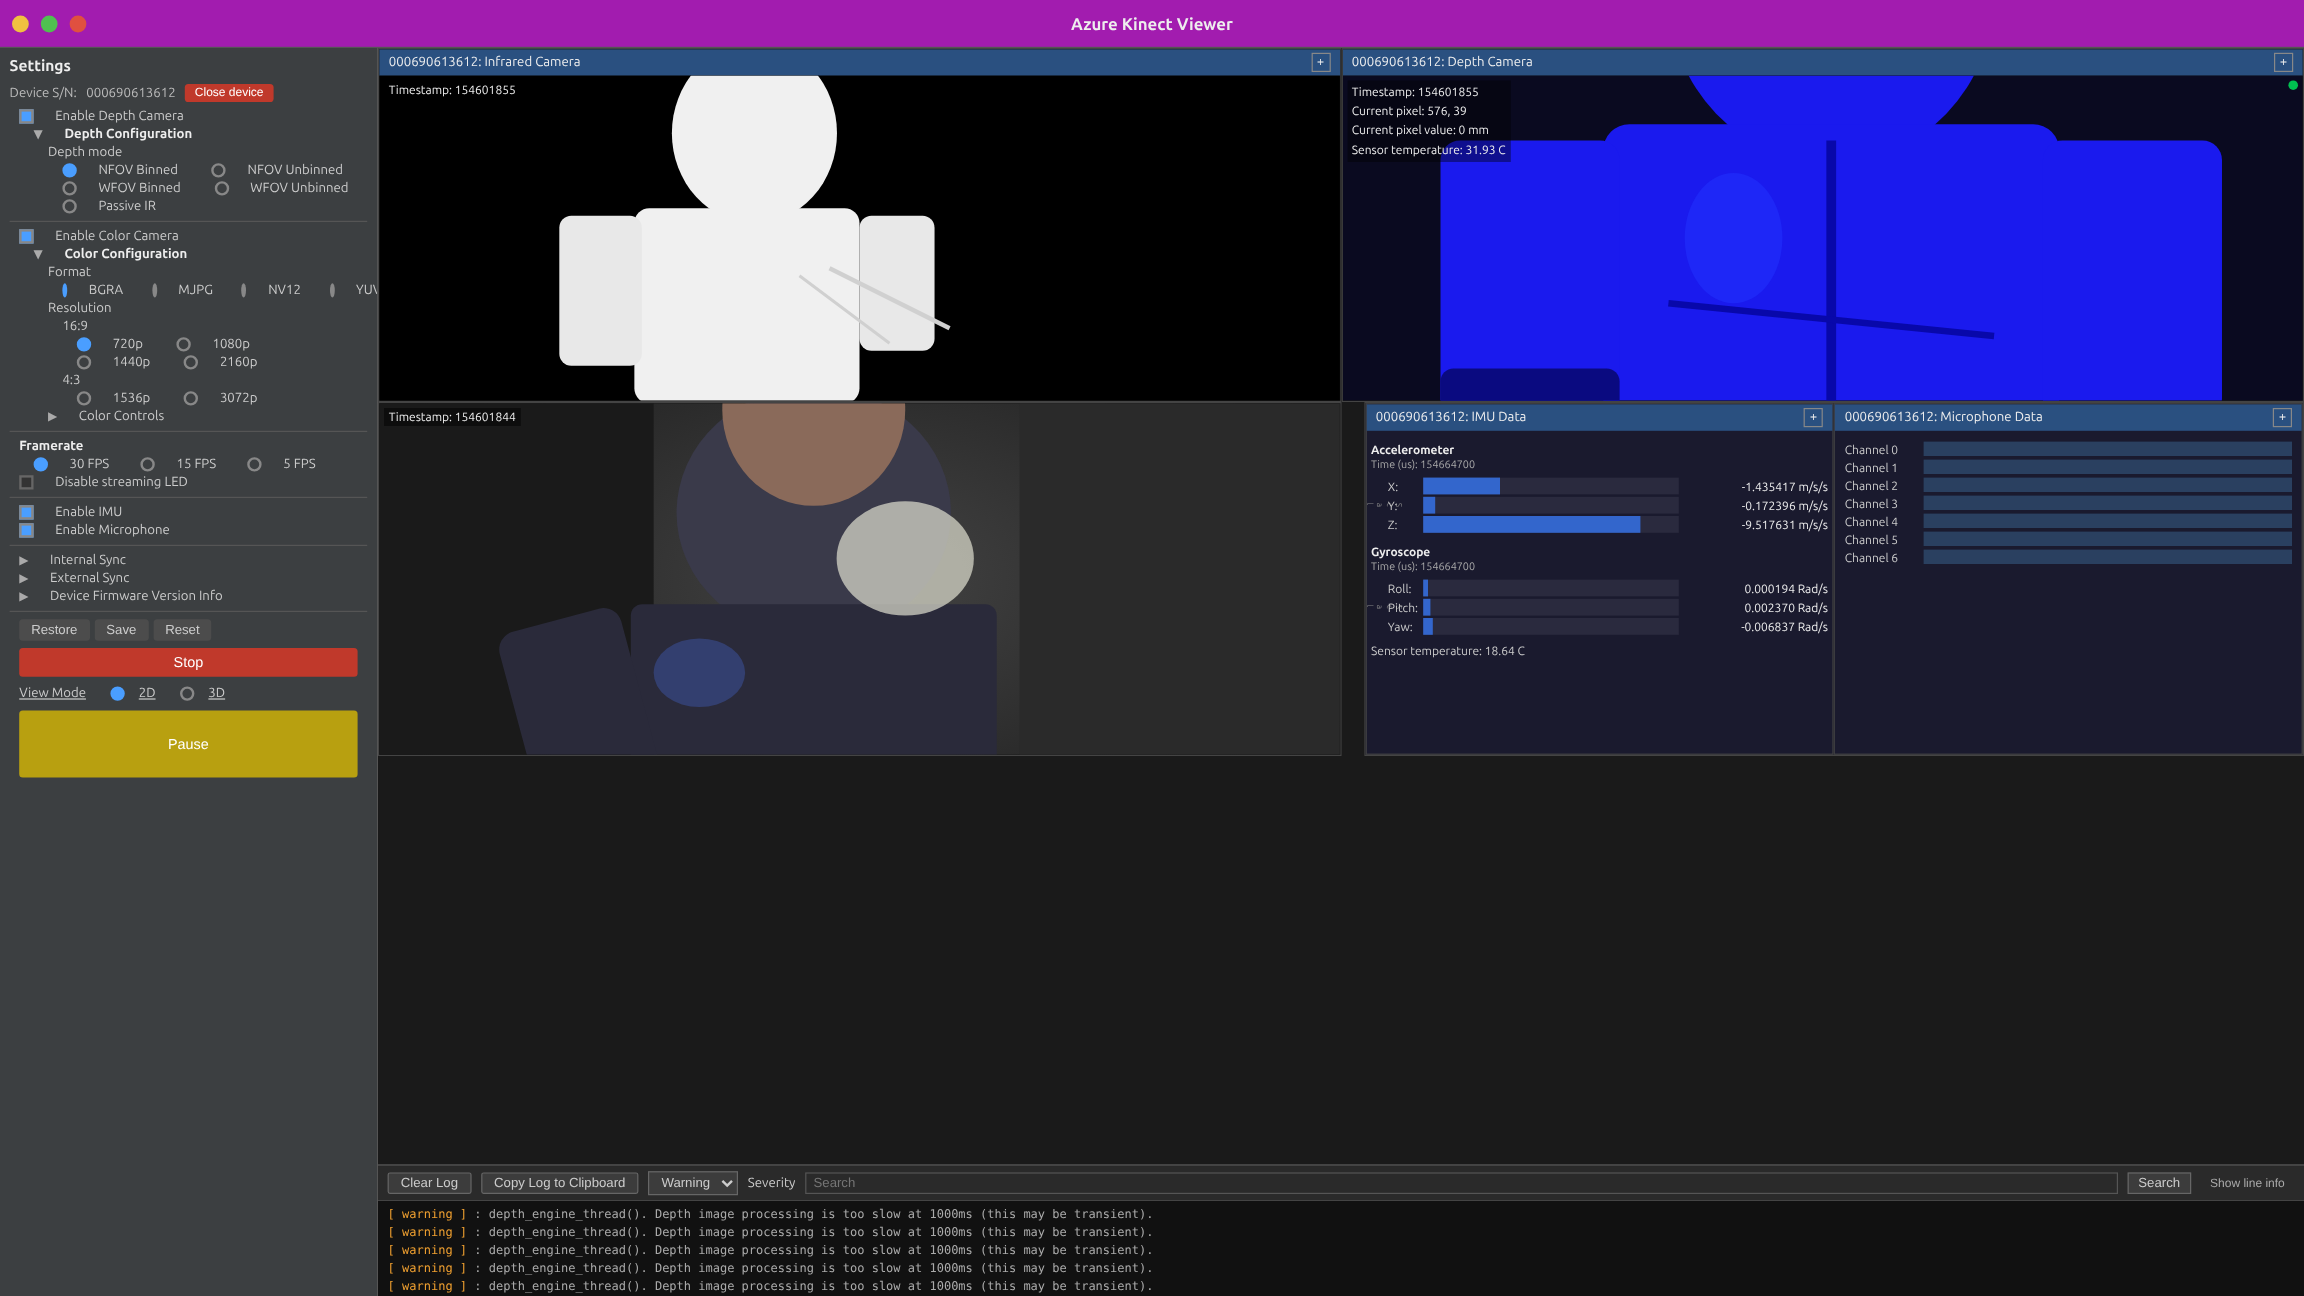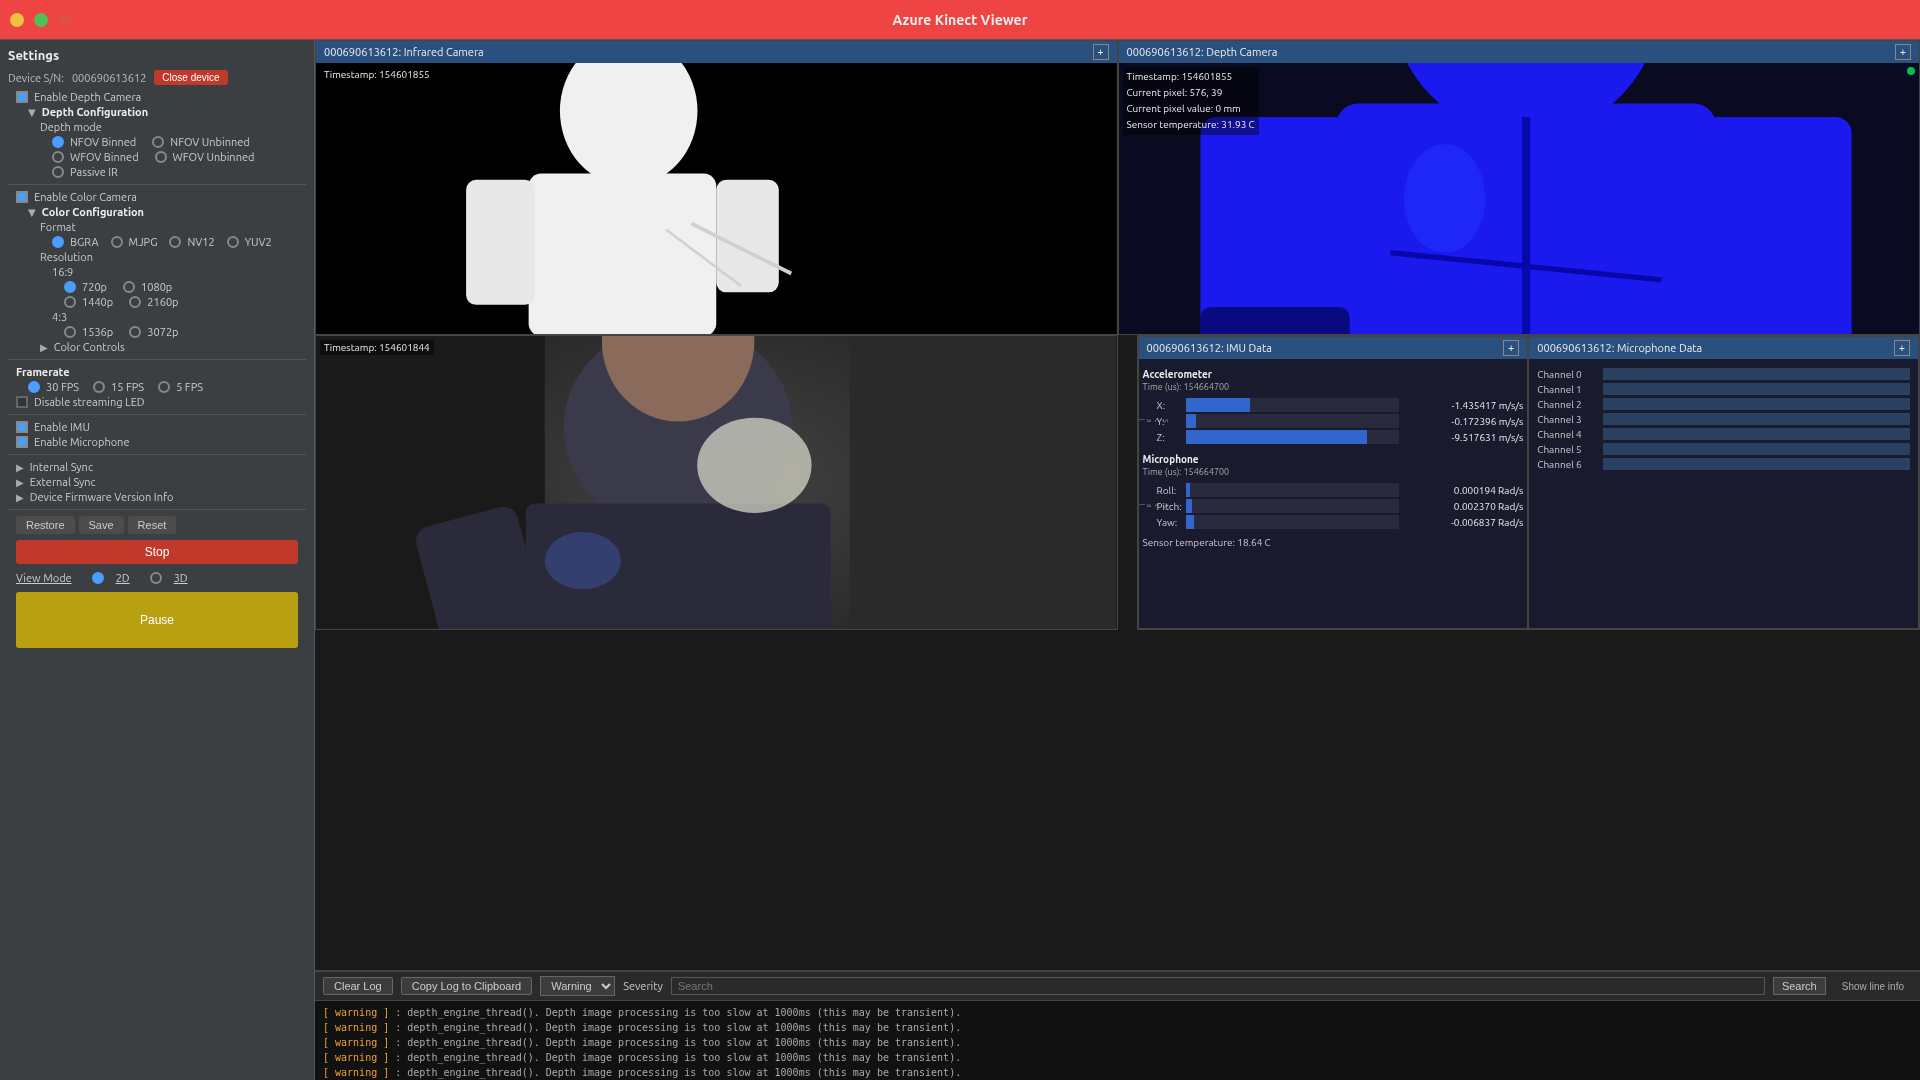--- a/index.html
+++ b/index.html
@@ -1,33 +1,33 @@
 <!DOCTYPE html>
 <html><head>
   <meta charset="utf-8">
   <style>
     * { box-sizing: border-box; margin: 0; padding: 0; }
     body { background: #2b2b2b; font-family: 'Ubuntu', 'DejaVu Sans', sans-serif; font-size: 12px; color: #ddd; overflow: hidden; width: 1920px; height: 1080px; }
 
     
-    .top-bar { background: #ef4444; height: 40px; display: flex; align-items: center; justify-content: center; border-bottom: 1px solid #555; position: relative; }
+    .top-bar { background: #a21caf; height: 40px; display: flex; align-items: center; justify-content: center; border-bottom: 1px solid #555; position: relative; }
     .top-bar-title { font-size: 14px; color: #eee; font-weight: bold; }
     .top-bar-left { position: absolute; left: 10px; display: flex; gap: 10px; align-items: center; }
     .win-btn { width: 14px; height: 14px; border-radius: 50%; display: inline-block; cursor: pointer; }
     .win-btn.minimize { background: #f0c040; }
     .win-btn.maximize { background: #50c050; }
     .win-btn.close { background: #e05040; }
 
     
     .app-layout { display: flex; height: calc(1080px - 40px); }
 
     
     .sidebar { background: #3c3f41; width: 315px; min-width: 315px; border-right: 1px solid #555; overflow-y: auto; padding: 8px; font-size: 11px; color: #ccc; }
     .sidebar-title { font-size: 13px; color: #eee; font-weight: bold; margin-bottom: 8px; }
-    .sidebar-row { display: flex; align-items: center; gap: 6px; margin: 3px 0; padding-left: 8px; }
+    .sidebar-row { display: flex; align-items: center; gap: 18px; margin: 3px 0; padding-left: 8px; }
     .sidebar-row.indent1 { padding-left: 20px; }
     .sidebar-row.indent2 { padding-left: 32px; }
     .sidebar-row.indent3 { padding-left: 44px; }
     .sidebar-row.indent4 { padding-left: 56px; }
     .sidebar-label { color: #ccc; }
     .sidebar-label.section-header { color: #eee; font-weight: bold; }
     .radio-btn { width: 12px; height: 12px; border-radius: 50%; border: 2px solid #888; display: inline-block; }
     .radio-btn.active { background: #4a9eff; border-color: #4a9eff; }
     .checkbox { width: 12px; height: 12px; border: 2px solid #888; display: inline-block; background: #4a9eff; }
     .collapse-arrow { color: #aaa; font-size: 10px; cursor: pointer; }
@@ -403,21 +403,21 @@
                 <div class="imu-row">
                   <span class="imu-axis">Z:</span>
                   <div class="imu-bar-container">
                     <div class="imu-bar" style="width:85%;"></div>
                   </div>
                   <span class="imu-value">-9.517631 m/s/s</span>
                 </div>
               </div>
             </div>
 
-            <div class="imu-section-title" style="margin-top:8px;">Microphone</div>
+            <div class="imu-section-title" style="margin-top:8px;">Gyroscope</div>
             <div class="imu-time">
               <span>Time (us):</span>
               <span>154664700</span>
             </div>
             <div class="imu-row">
               <div class="imu-scale-side" style="width:14px; font-size:7px; writing-mode:vertical-rl; color:#888;">S<br>c<br>a<br>l<br>e</div>
               <div style="flex:1;">
                 <div class="imu-row">
                   <span class="imu-axis">Roll:</span>
                   <div class="imu-bar-container">

